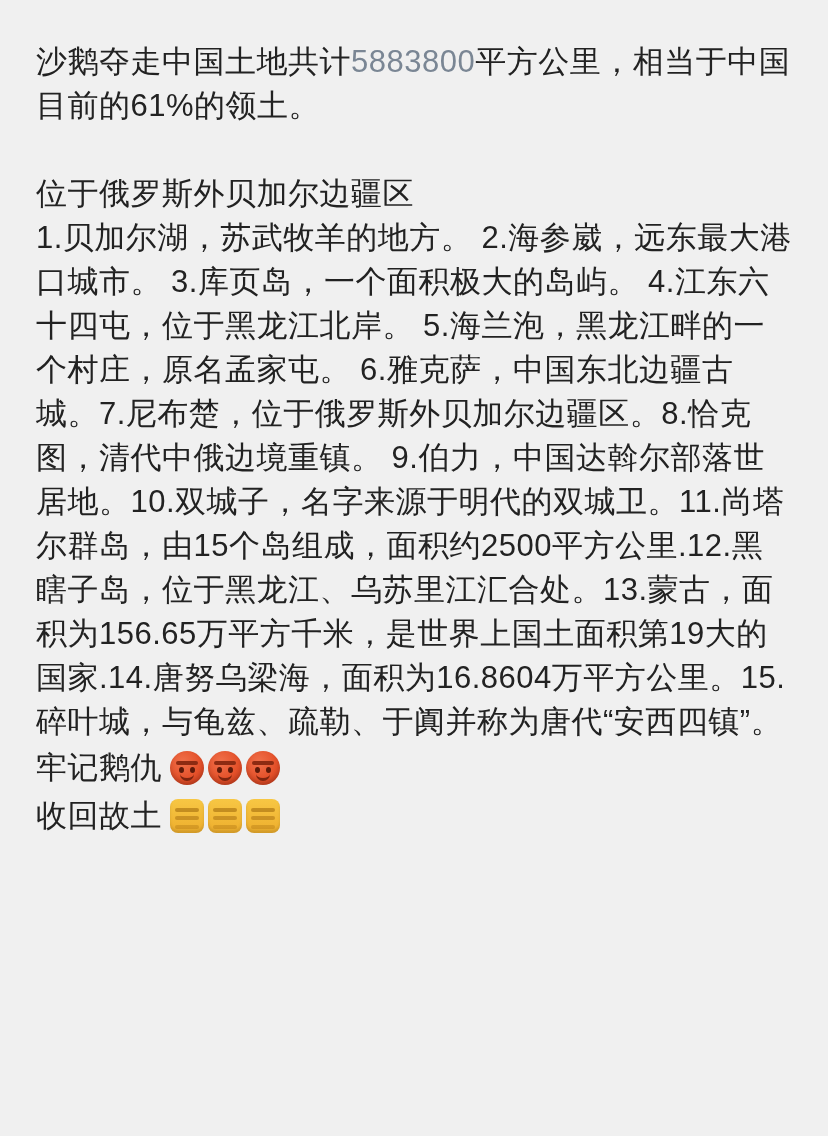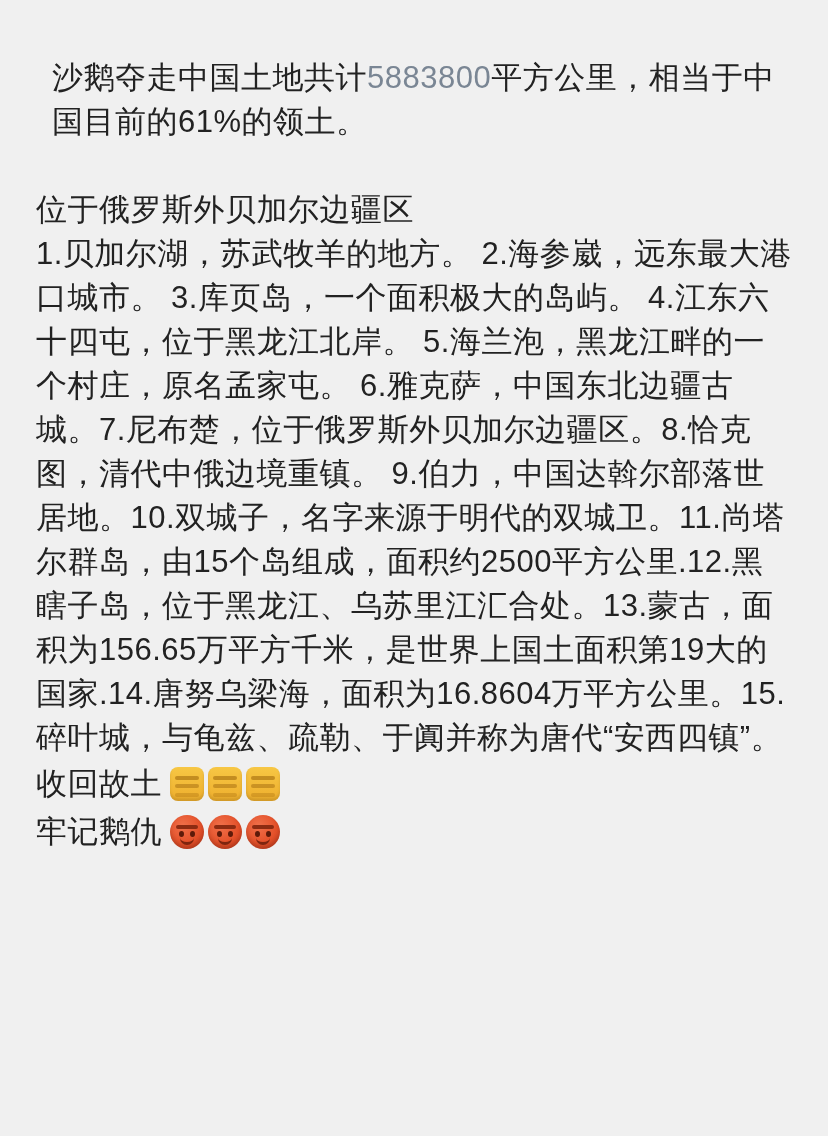--- a/index.html
+++ b/index.html
@@ -20,21 +20,21 @@
     padding: 40px 36px 0 36px;
     background: #f0f0f0;
   }
   .para {
     color: #222222;
     font-size: 31px;
     line-height: 44px;
     letter-spacing: 0.5px;
     text-align: left;
     word-break: break-all;
-    margin: 16px;
+    margin: 0;
   }
   .para-lead {
     margin-bottom: 0;
   }
   .highlight-num {
     color: #7a8694;
   }
   .spacer {
     height: 44px;
   }
@@ -140,35 +140,35 @@
   <p class="para body-block">位于俄罗斯外贝加尔边疆区</p>
 
   <p class="para body-block">1.贝加尔湖，苏武牧羊的地方。
 2.海参崴，远东最大港口城市。
 3.库页岛，一个面积极大的岛屿。
 4.江东六十四屯，位于黑龙江北岸。
 5.海兰泡，黑龙江畔的一个村庄，原名孟家屯。
 6.雅克萨，中国东北边疆古城。7.尼布楚，位于俄罗斯外贝加尔边疆区。8.恰克图，清代中俄边境重镇。 9.伯力，中国达斡尔部落世居地。10.双城子，名字来源于明代的双城卫。11.尚塔尔群岛，由15个岛组成，面积约2500平方公里.12.黑瞎子岛，位于黑龙江、乌苏里江汇合处。13.蒙古，面积为156.65万平方千米，是世界上国土面积第19大的国家.14.唐努乌梁海，面积为16.8604万平方公里。15.碎叶城，与龟兹、疏勒、于阗并称为唐代“安西四镇”。</p>
 
   <div class="emoji-line">
-    <span class="txt">收回故土</span>
-    <span class="emoji emoji-fist"></span>
-    <span class="emoji emoji-fist"></span>
-    <span class="emoji emoji-fist"></span>
-  </div>
-
-  <div class="emoji-line">
     <span class="txt">牢记鹅仇</span>
     <span class="emoji emoji-angry">
         <span class="eye-l"></span>
         <span class="eye-r"></span>
       </span>
     <span class="emoji emoji-angry">
         <span class="eye-l"></span>
         <span class="eye-r"></span>
       </span>
     <span class="emoji emoji-angry">
         <span class="eye-l"></span>
         <span class="eye-r"></span>
       </span>
   </div>
 
+  <div class="emoji-line">
+    <span class="txt">收回故土</span>
+    <span class="emoji emoji-fist"></span>
+    <span class="emoji emoji-fist"></span>
+    <span class="emoji emoji-fist"></span>
+  </div>
+
 </div>
 
 </body></html>

